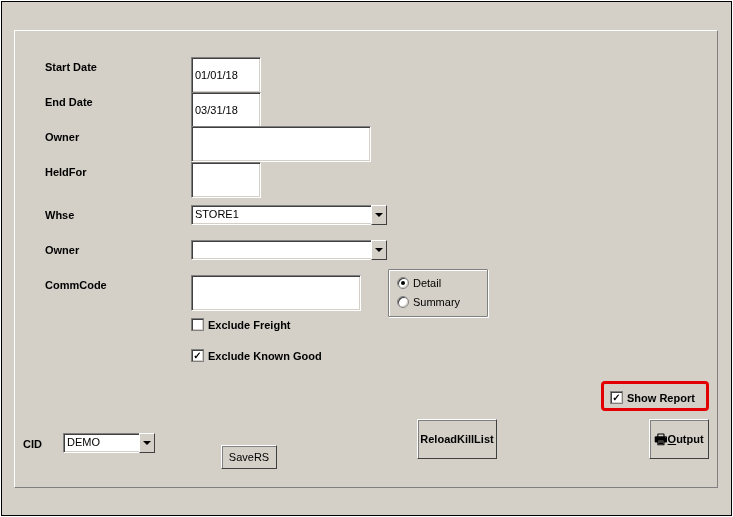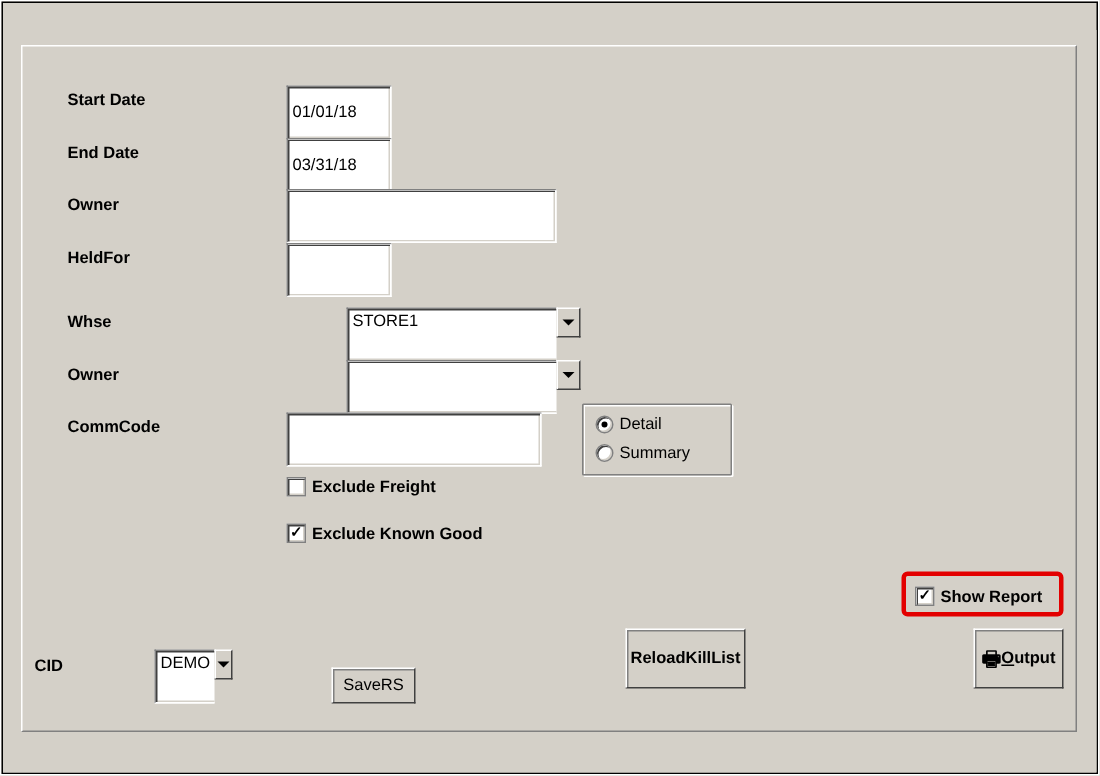--- a/index.html
+++ b/index.html
@@ -129,22 +129,21 @@
   }
   .combo .cinp {
     flex: 1;
     background: #fff;
     border: 1px solid #808080;
     border-right: none;
     border-bottom-color: #fff;
     box-shadow: inset 1px 1px 0 #404040, inset 0 -1px 0 #d4d0c8;
     padding: 2px 3px;
     font-size: 11px;
-    height: 36px;
-    margin-left: 40px;
+    height: 20px;
   }
   .combo .cbtn {
     width: 16px; height: 20px;
     background: #d4d0c8;
     border: 1px solid #fff;
     border-right-color: #404040;
     border-bottom-color: #404040;
     display: flex;
     align-items: center;
     justify-content: center;

